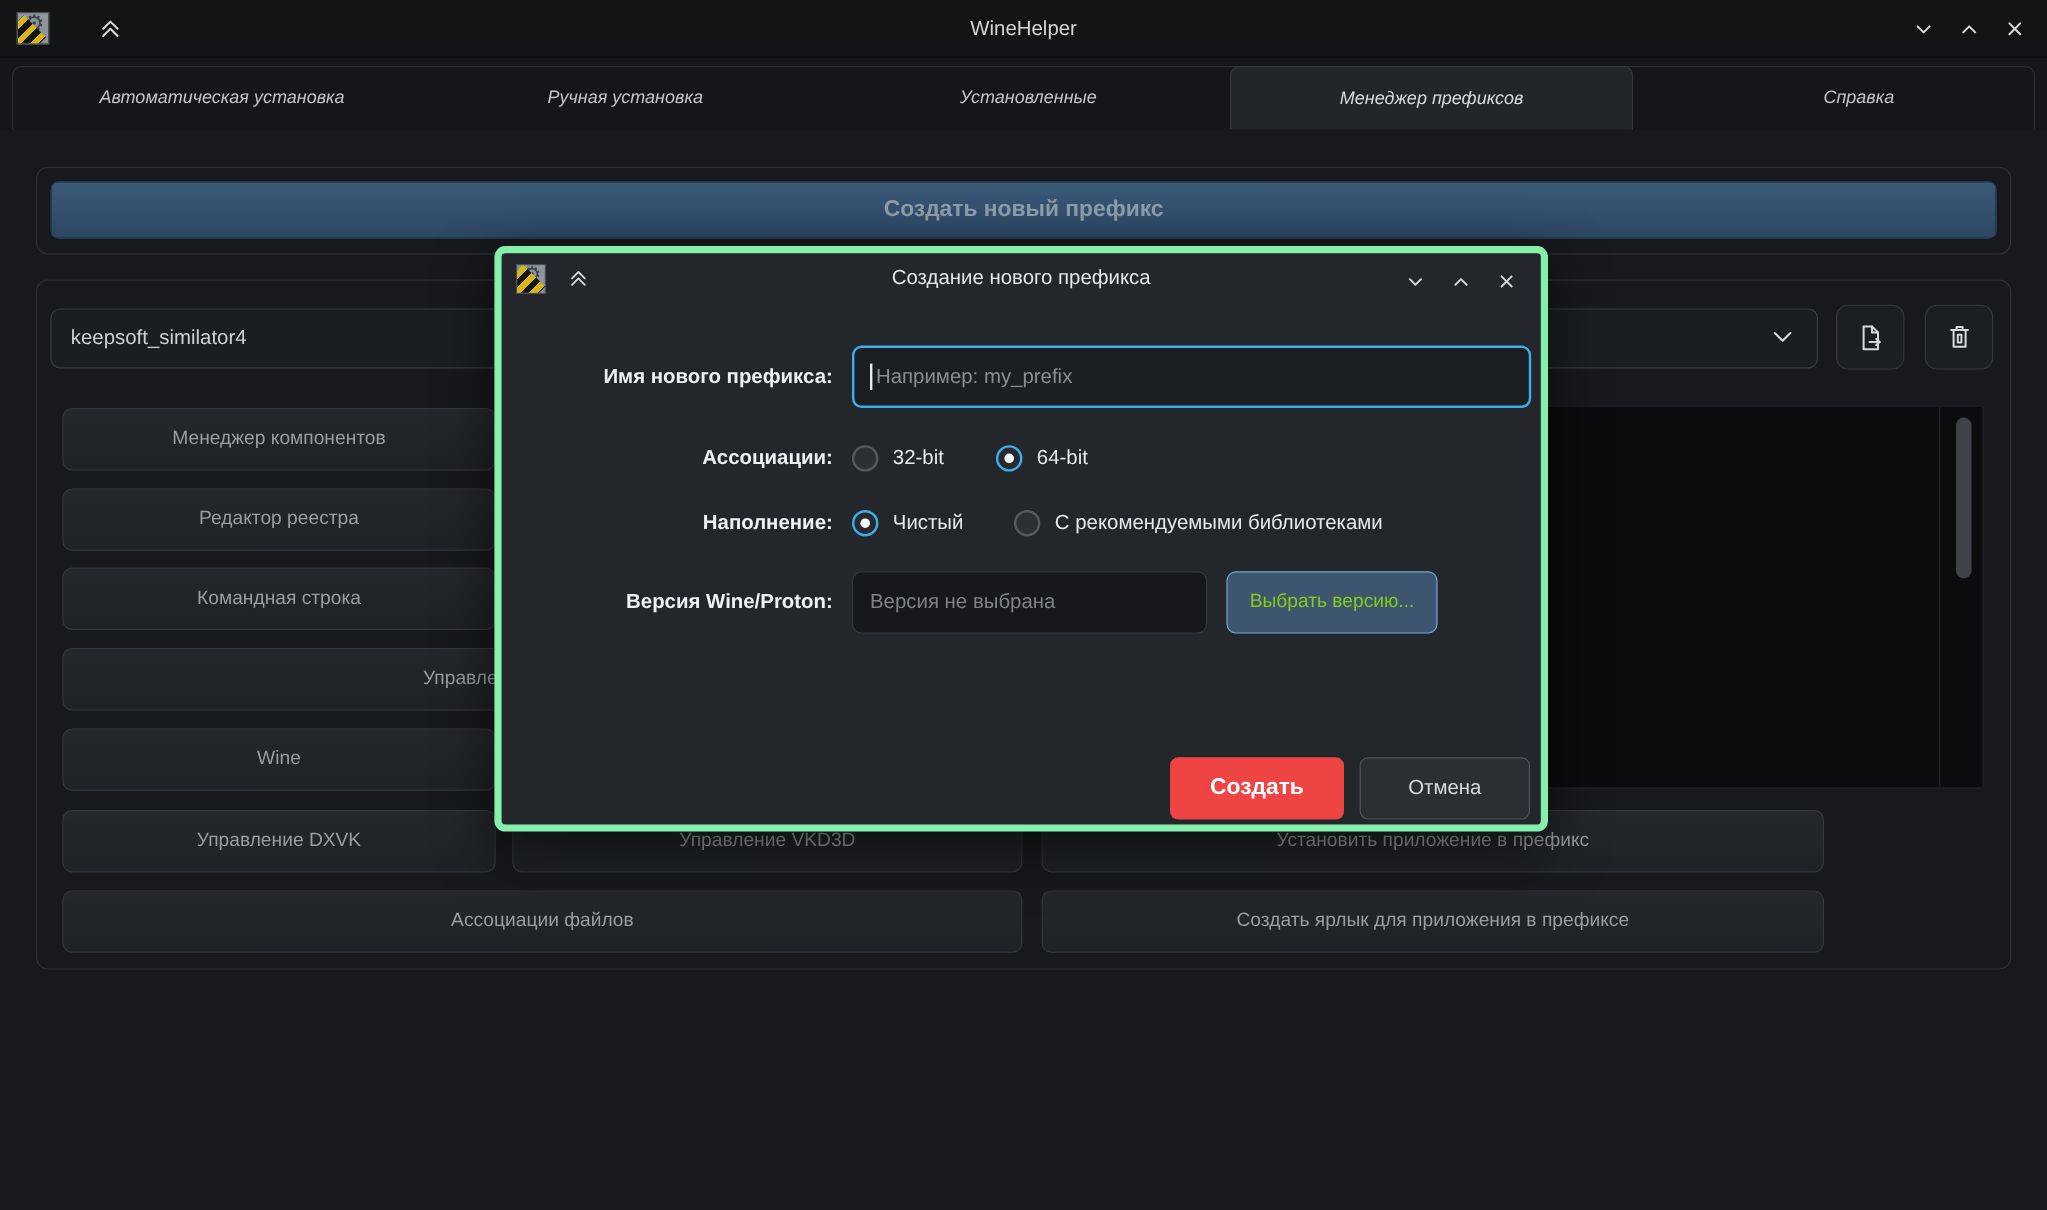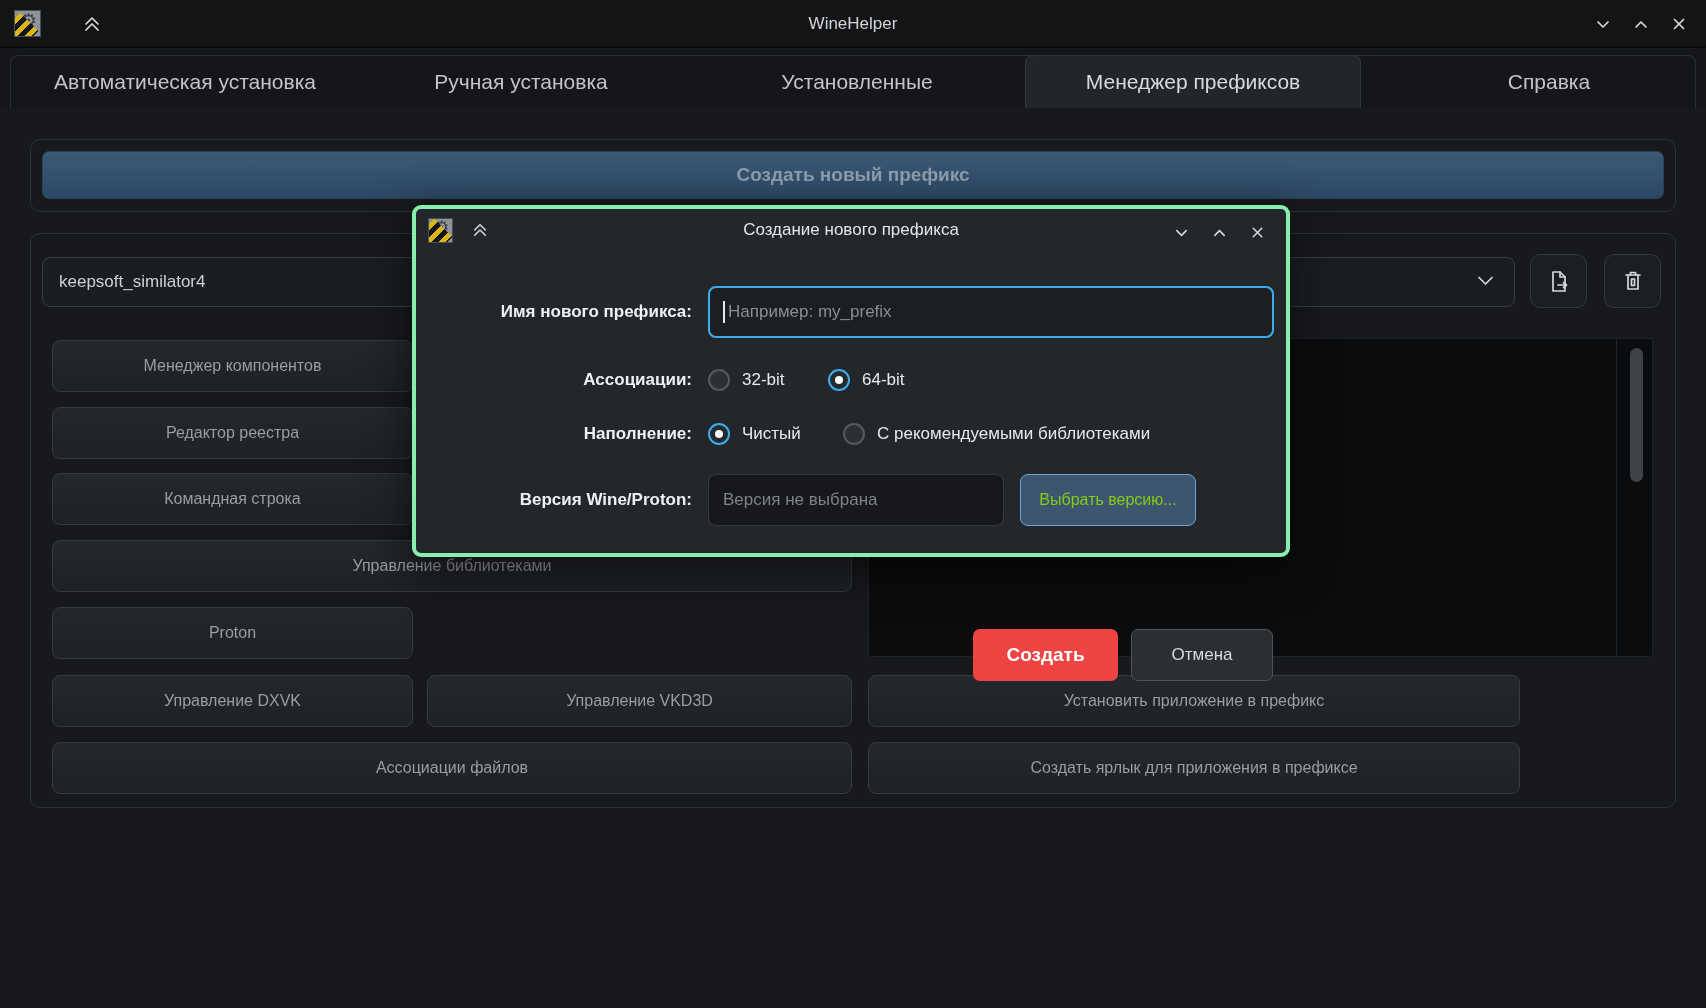--- a/index.html
+++ b/index.html
@@ -17,39 +17,39 @@
   .appicon .hazard{position:absolute;left:-8px;bottom:-8px;width:26px;height:26px;transform:rotate(45deg);
     background:repeating-linear-gradient(90deg,#d8b51a 0 5px,#141414 5px 10px);}
   .keepabove{width:34px;height:34px;margin-left:14px;display:flex;align-items:center;justify-content:center;border-radius:5px;}
   .titlebar-title{position:absolute;left:0;right:0;text-align:center;font-size:17px;color:#d4d5d7;}
   .winctl{position:absolute;right:8px;top:0;height:48px;display:flex;align-items:center;}
   .winctl .wbtn{width:38px;height:38px;display:flex;align-items:center;justify-content:center;border-radius:5px;}
   svg.stroke{stroke:#d7d8da;stroke-width:1.7;fill:none;stroke-linecap:round;stroke-linejoin:round;}
   
   .tabstrip{position:absolute;left:0;top:49px;width:1706px;height:59px;background:#141619;}
   .tabframe{position:absolute;left:10px;top:6px;width:1686px;height:53px;border:1px solid #2b2e32;border-bottom:none;border-radius:8px 8px 0 0;}
-  .tab{position:absolute;top:6px;height:53px;width:336px;display:flex;align-items:center;justify-content:center;font-size:21px;color:#c3c4c6;cursor:default;}
+  .tab{position:absolute;top:6px;height:53px;width:336px;display:flex;align-items:center;justify-content:center;font-size:15px;color:#c3c4c6;cursor:default;font-style:italic;}
   .tab.active{background:#22262b;border:1px solid #33373b;border-bottom:none;border-radius:8px 8px 0 0;color:#d9dadc;}
   
   .panel{position:absolute;border:1px solid #2e3236;border-radius:10px;background:#17191c;}
   .accentbtn{position:absolute;left:42px;top:151px;width:1622px;height:48px;border:1px solid #2a4259;border-radius:7px;
     background:linear-gradient(#3b5a78,#2c4763);display:flex;align-items:center;justify-content:center;
     font-size:19px;font-weight:bold;color:#8e9dab;}
   .combobox{position:absolute;left:42px;top:257px;width:1473px;height:50px;background:#1b1e21;border:1px solid #3a3e42;border-radius:8px;
     display:flex;align-items:center;font-size:17px;color:#cfd0d2;padding:0 16px;}
   .combo-chevron{position:absolute;right:20px;top:17px;}
   .iconbtn{position:absolute;top:254px;width:57px;height:54px;border:1px solid #34383c;border-radius:10px;background:#1c1f22;
     display:flex;align-items:center;justify-content:center;}
   .listpanel{position:absolute;left:868px;top:338px;width:785px;height:319px;background:#0b0c0e;border:1px solid #202326;border-radius:2px;}
   .listpanel .vline{position:absolute;right:35px;top:0;bottom:0;width:1px;background:#222528;}
   .scrollthumb{position:absolute;left:761px;top:9px;width:13px;height:134px;background:#3f4246;border-radius:7px;}
   .gbtn{position:absolute;height:52px;border:1px solid #36393d;border-radius:8px;background:linear-gradient(#24272b,#1e2125);
     display:flex;align-items:center;justify-content:center;font-size:16px;color:#9b9da0;}
   
-  .dialog{position:absolute;left:412px;top:205px;width:878px;height:352px;background:#23272c;border:4px solid #86efac;border-radius:9px;
+  .dialog{position:absolute;left:412px;top:205px;width:878px;height:488px;background:#23272c;border:6px solid #86efac;border-radius:9px;
     box-shadow:0 14px 46px rgba(0,0,0,.6);}
   .dlg-titlebar{position:absolute;left:0;top:0;right:0;height:42px;display:flex;align-items:center;}
   .dlg-title{position:absolute;left:0;right:0;text-align:center;font-size:17px;color:#e4e5e7;}
   .dlg-ctl{position:absolute;right:10px;top:2px;height:42px;display:flex;align-items:center;}
   .dlg-ctl .wbtn{width:38px;height:36px;display:flex;align-items:center;justify-content:center;}
   .fldlabel{position:absolute;left:20px;width:256px;text-align:right;font-weight:bold;font-size:17px;color:#eff0f1;}
   .nameinput{position:absolute;left:292px;top:77px;width:566px;height:52px;background:#1b1f23;border:2px solid #3daee9;border-radius:8px;}
   .nameinput .caret{position:absolute;left:13px;top:13px;bottom:13px;width:1.5px;background:#e9eaeb;}
   .nameinput .ph{position:absolute;left:18px;top:0;height:48px;display:flex;align-items:center;font-size:17px;color:#8a8d91;}
   .radio{position:absolute;width:22px;height:22px;border-radius:50%;}
@@ -143,21 +143,21 @@
 
   <div class="listpanel">
     <div class="vline"></div>
     <div class="scrollthumb"></div>
   </div>
 
   <div class="gbtn" style="left:52px;top:340px;width:361px;">Менеджер компонентов</div>
   <div class="gbtn" style="left:52px;top:407px;width:361px;">Редактор реестра</div>
   <div class="gbtn" style="left:52px;top:473px;width:361px;">Командная строка</div>
   <div class="gbtn" style="left:52px;top:540px;width:800px;">Управление библиотеками</div>
-  <div class="gbtn" style="left:52px;top:607px;width:361px;">Proton</div>
+  <div class="gbtn" style="left:52px;top:607px;width:361px;">Wine</div>
   <div class="gbtn" style="left:52px;top:675px;width:361px;">Управление DXVK</div>
   <div class="gbtn" style="left:427px;top:675px;width:425px;">Управление VKD3D</div>
   <div class="gbtn" style="left:868px;top:675px;width:652px;">Установить приложение в префикс</div>
   <div class="gbtn" style="left:52px;top:742px;width:800px;">Ассоциации файлов</div>
   <div class="gbtn" style="left:868px;top:742px;width:652px;">Создать ярлык для приложения в префиксе</div>
 
   <div class="dialog">
 
     <div class="dlg-titlebar">
       <div class="appicon" style="margin-left:12px;width:25px;height:25px;">

